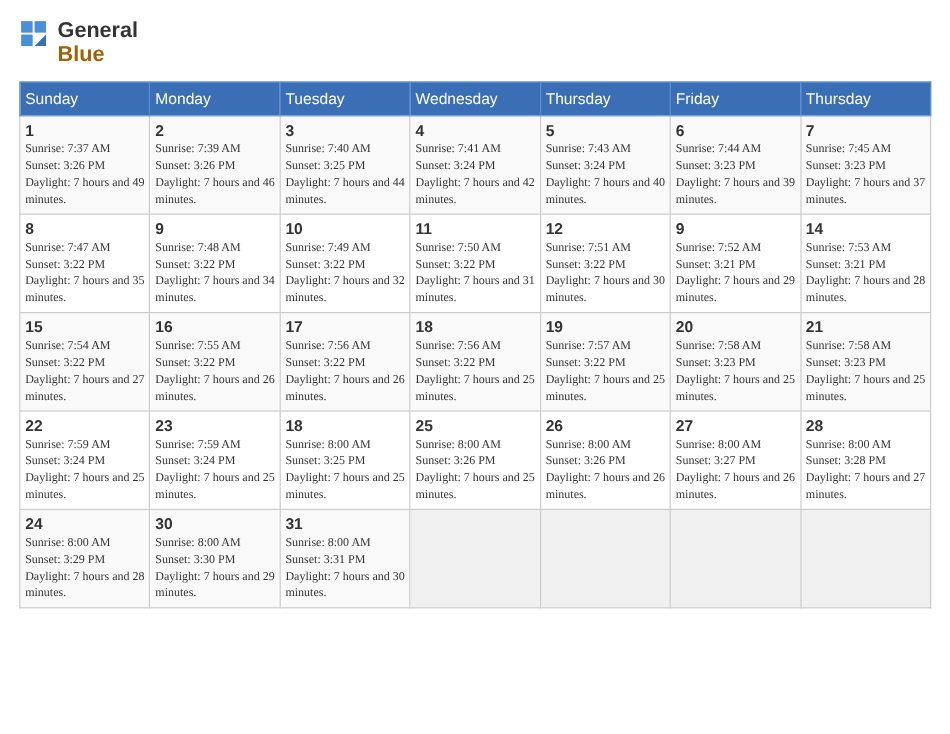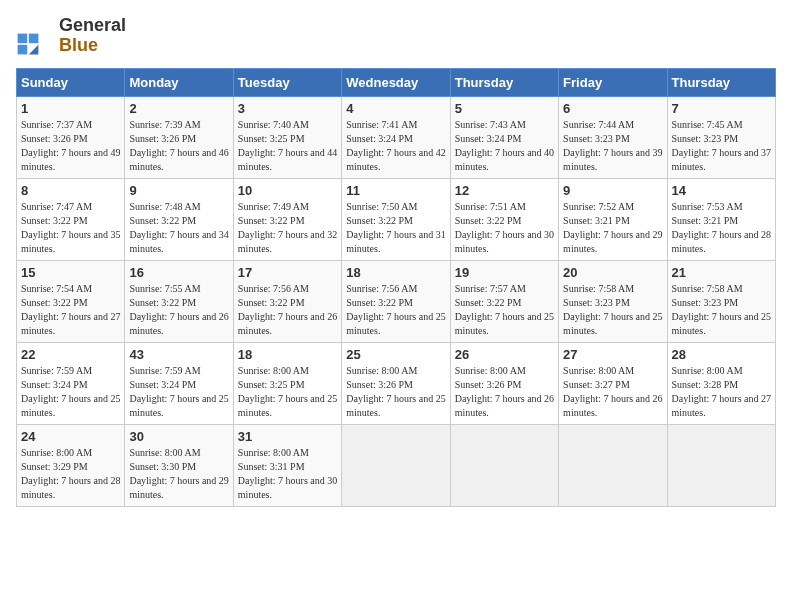--- a/index.html
+++ b/index.html
@@ -11,22 +11,22 @@
       padding: 16px;
     }
     .header {
       display: flex;
       justify-content: space-between;
       align-items: flex-start;
       margin-bottom: 12px;
     }
     .logo {
       display: flex;
-      align-items: flex-end;
-      gap: 19px;
+      align-items: flex-start;
+      gap: 8px;
     }
     .logo-text {
       font-size: 18px;
       font-weight: bold;
       color: #333;
       line-height: 1.1;
     }
     .logo-text span {
       color: #a16207;
     }
@@ -48,21 +48,21 @@
     }
     table {
       width: 100%;
       border-collapse: collapse;
       table-layout: fixed;
     }
     thead tr th {
       background-color: #3a6eb5;
       color: #fff;
       font-size: 13px;
-      font-weight: bold;
+      font-weight: normal;
       padding: 6px 4px;
       text-align: left;
       border: 1px solid #5a8ed5;
     }
     tbody tr td {
       vertical-align: top;
       padding: 4px 4px;
       font-size: 10.5px;
       color: #333;
       border: 1px solid #ccc;
@@ -215,21 +215,21 @@
           <span class="day-num">21</span>
         <div class="day-info">Sunrise: 7:58 AM<br>Sunset: 3:23 PM<br>Daylight: 7 hours and 25 minutes.</div>
         </td>
       </tr>
       <tr>
         <td>
           <span class="day-num">22</span>
         <div class="day-info">Sunrise: 7:59 AM<br>Sunset: 3:24 PM<br>Daylight: 7 hours and 25 minutes.</div>
         </td>
         <td>
-          <span class="day-num">43</span>
+          <span class="day-num">23</span>
         <div class="day-info">Sunrise: 7:59 AM<br>Sunset: 3:24 PM<br>Daylight: 7 hours and 25 minutes.</div>
         </td>
         <td>
           <span class="day-num">18</span>
         <div class="day-info">Sunrise: 8:00 AM<br>Sunset: 3:25 PM<br>Daylight: 7 hours and 25 minutes.</div>
         </td>
         <td>
           <span class="day-num">25</span>
         <div class="day-info">Sunrise: 8:00 AM<br>Sunset: 3:26 PM<br>Daylight: 7 hours and 25 minutes.</div>
         </td>

